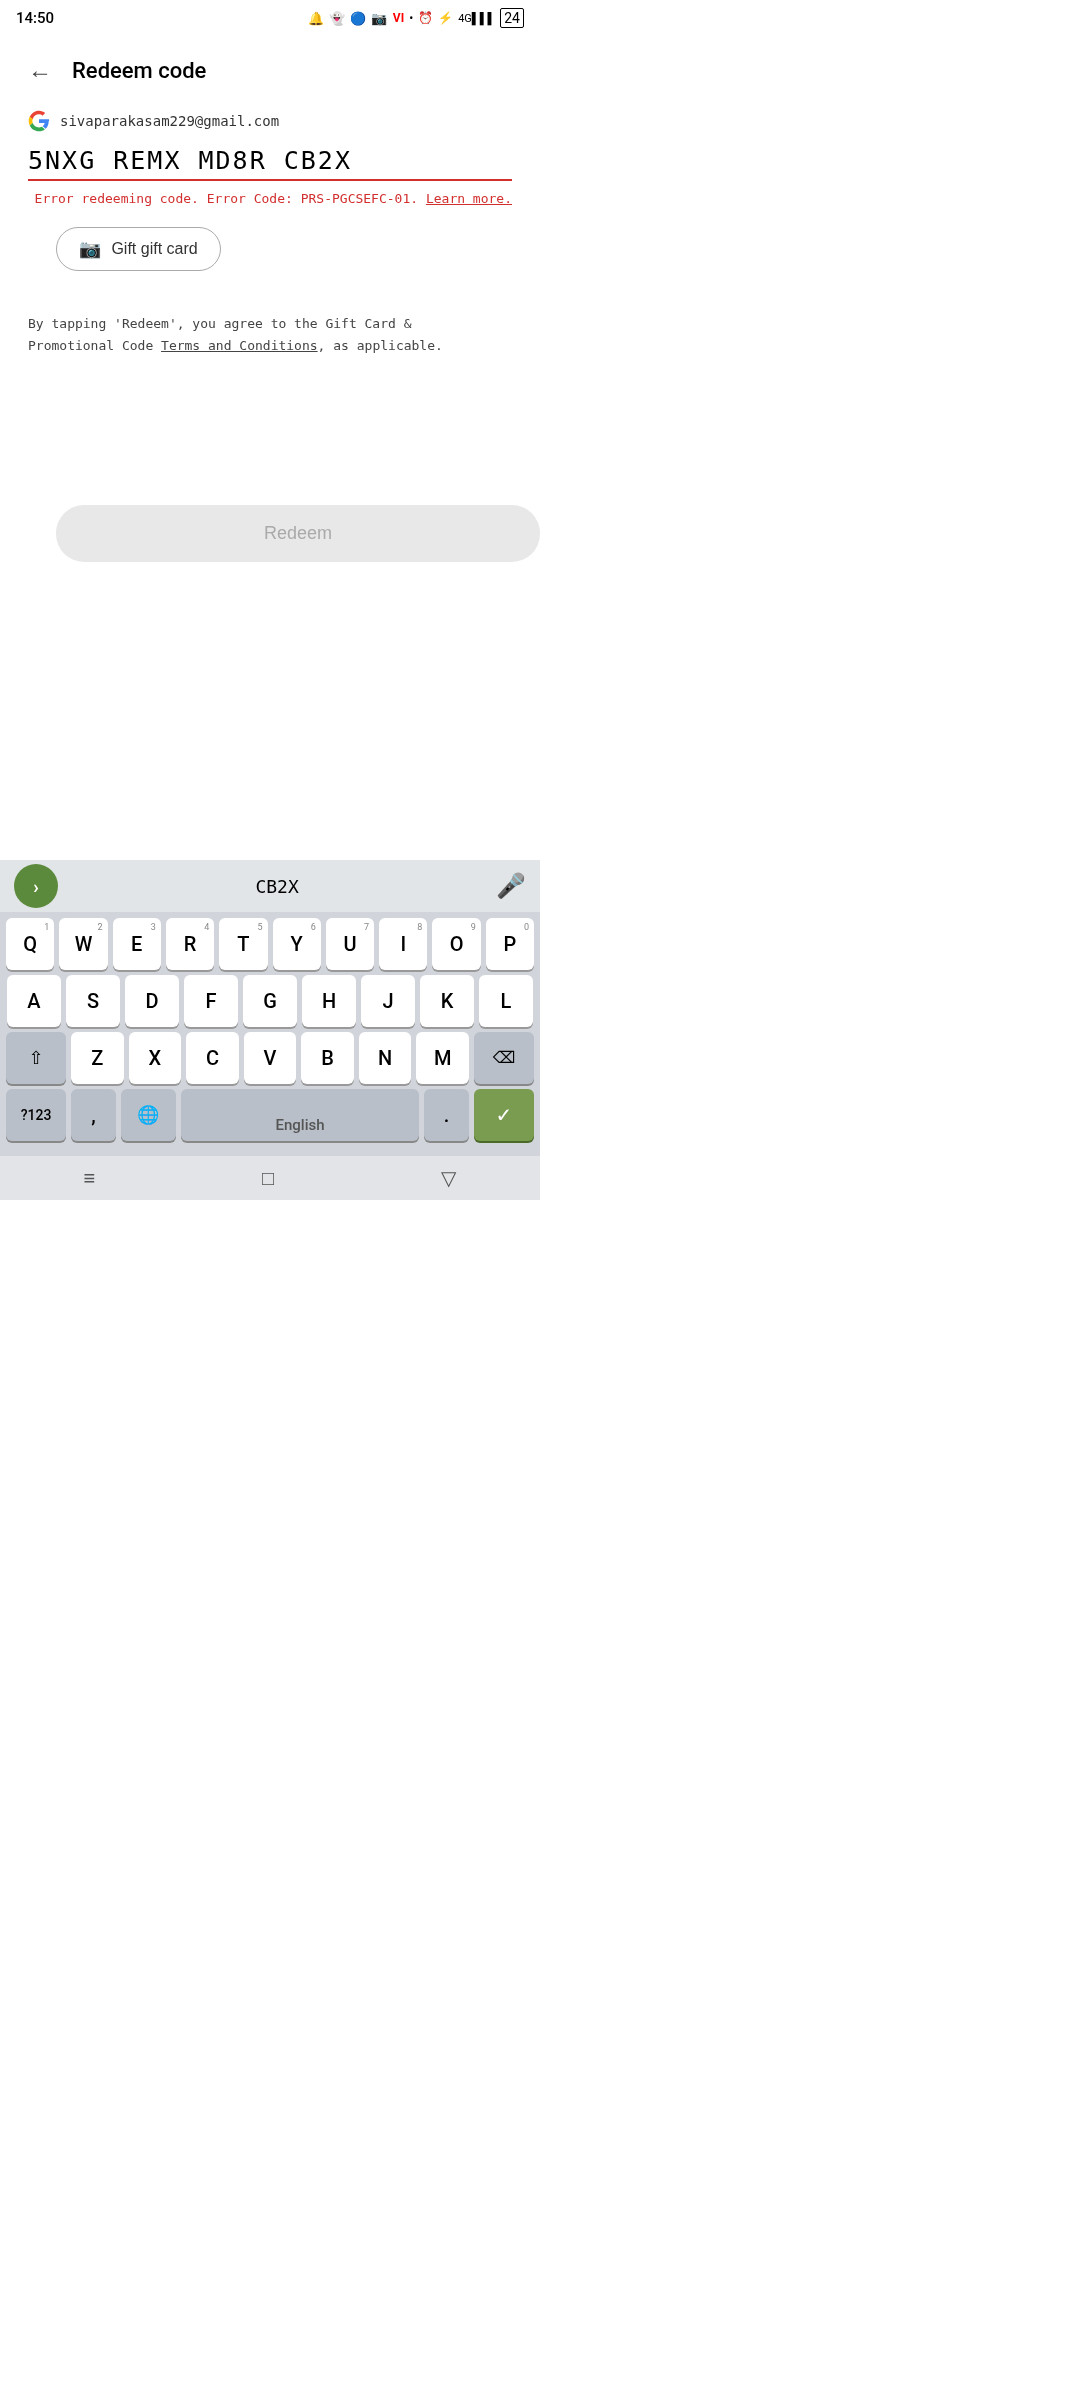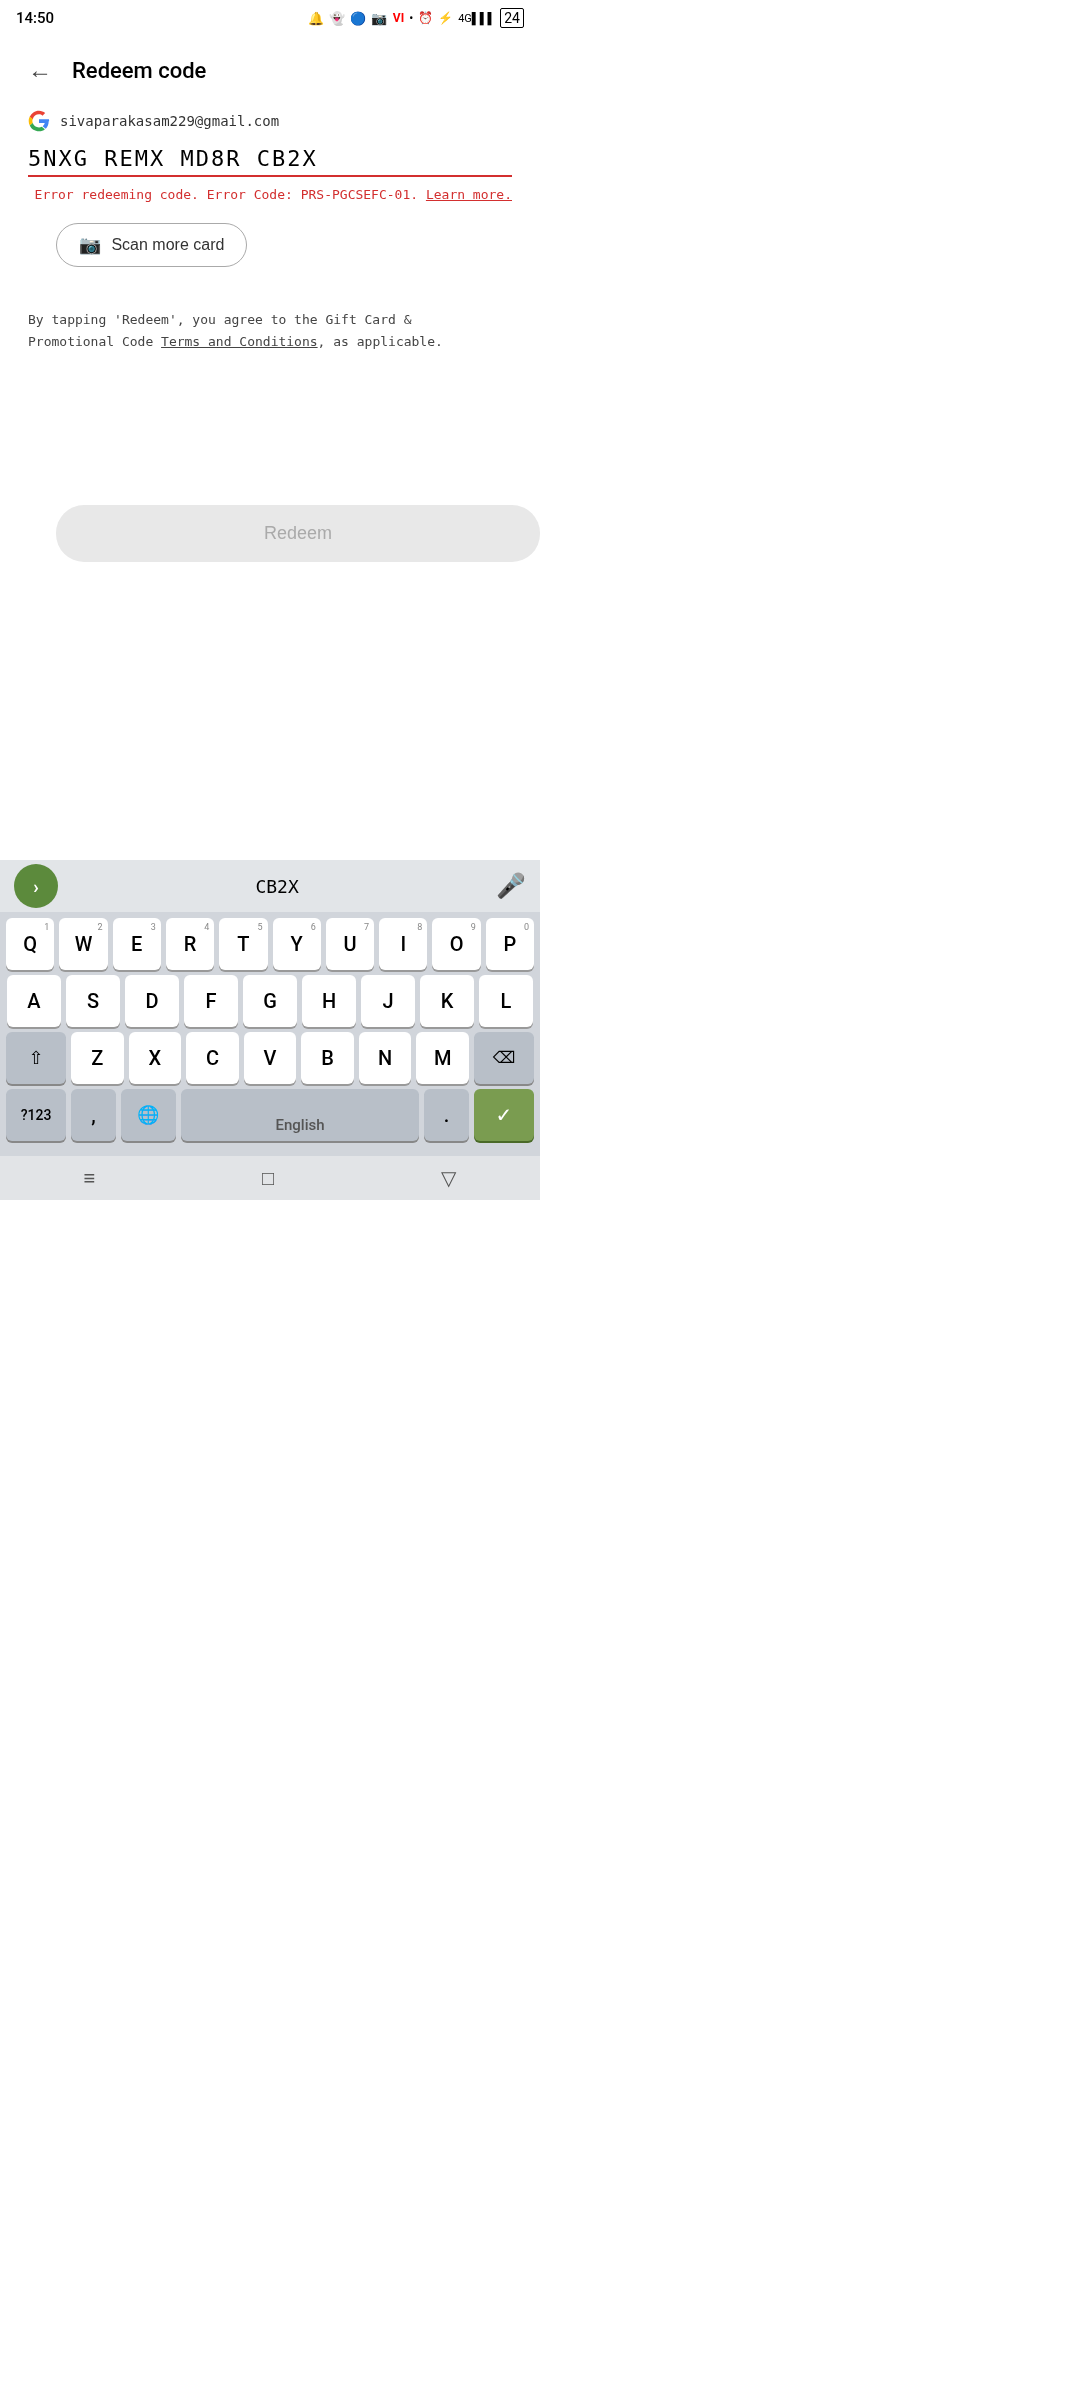--- a/index.html
+++ b/index.html
@@ -325,32 +325,32 @@
     <path fill="#EA4335" d="M24 9.5c3.1 0 5.6 1.1 7.7 2.8l5.7-5.7C33.9 3.5 29.3 1.5 24 1.5 14.9 1.5 7.1 7.1 3.8 15l6.6 5.1C12.1 13.6 17.5 9.5 24 9.5z"></path>
     <path fill="#4285F4" d="M46.1 24.5c0-1.6-.1-3.1-.4-4.5H24v8.5h12.4c-.5 2.8-2.1 5.2-4.5 6.8l6.9 5.4c4-3.7 6.3-9.2 6.3-16.2z"></path>
     <path fill="#FBBC05" d="M10.4 28.6A14.5 14.5 0 0 1 9.5 24c0-1.6.3-3.1.8-4.5L3.8 14.4A22.5 22.5 0 0 0 1.5 24c0 3.6.9 7 2.4 10l6.5-5.4z"></path>
     <path fill="#34A853" d="M24 46.5c5.3 0 9.7-1.7 12.9-4.7l-6.9-5.4c-1.7 1.2-3.9 1.8-6 1.8-6.5 0-12-4.1-13.6-9.6L3.9 34c3.3 7.9 11.1 12.5 20.1 12.5z"></path>
     <path fill="none" d="M0 0h48v48H0z"></path>
   </svg>
   <span class="account-email">sivaparakasam229@gmail.com</span>
 </div>
 
 <div class="code-input-wrap">
-  <input class="code-input" type="text" value="5NXG REMX MD8R CB2X" style="font-size: 22px; font-family: monospace; letter-spacing: 2px; border: none; outline: none; width: 100%; background: transparent;">
+  <input class="code-input" type="text" value="5NXG REMX MD8R CB2X" style="font-size: 25px; font-family: monospace; letter-spacing: 2px; border: none; outline: none; width: 100%; background: transparent;">
 </div>
 
 <div class="error-msg">
   <span>Error redeeming code. Error Code: PRS-PGCSEFC-01.</span>
   <a href="#">Learn more.</a>
 </div>
 
 <div style="padding: 0 28px 20px 28px;">
   <button class="scan-btn">
     <span class="scan-icon">📷</span>
-    <span class="scan-label">Scan more card</span>
+    <span class="scan-label">Gift gift card</span>
   </button>
 </div>
 
 <div class="terms-text">
   <span>By tapping 'Redeem', you agree to the Gift Card &amp;</span><br>
   <span>Promotional Code</span>
   <a href="#">Terms and Conditions</a><span>, as applicable.</span>
 </div>
 
 <button class="redeem-btn" style="

